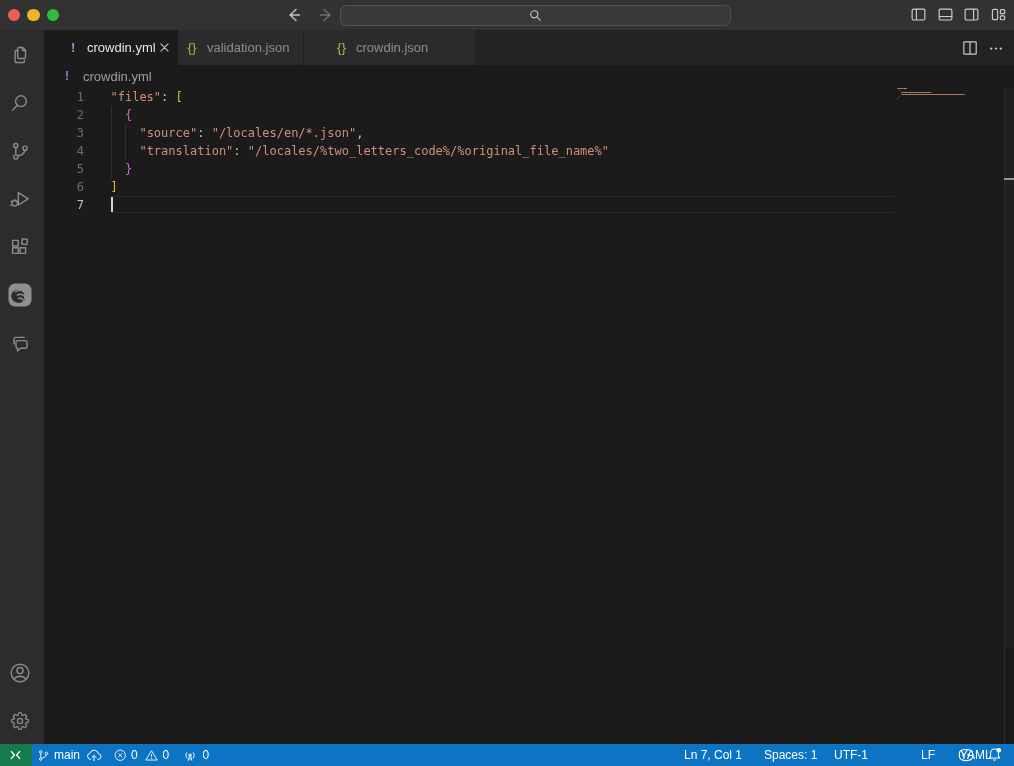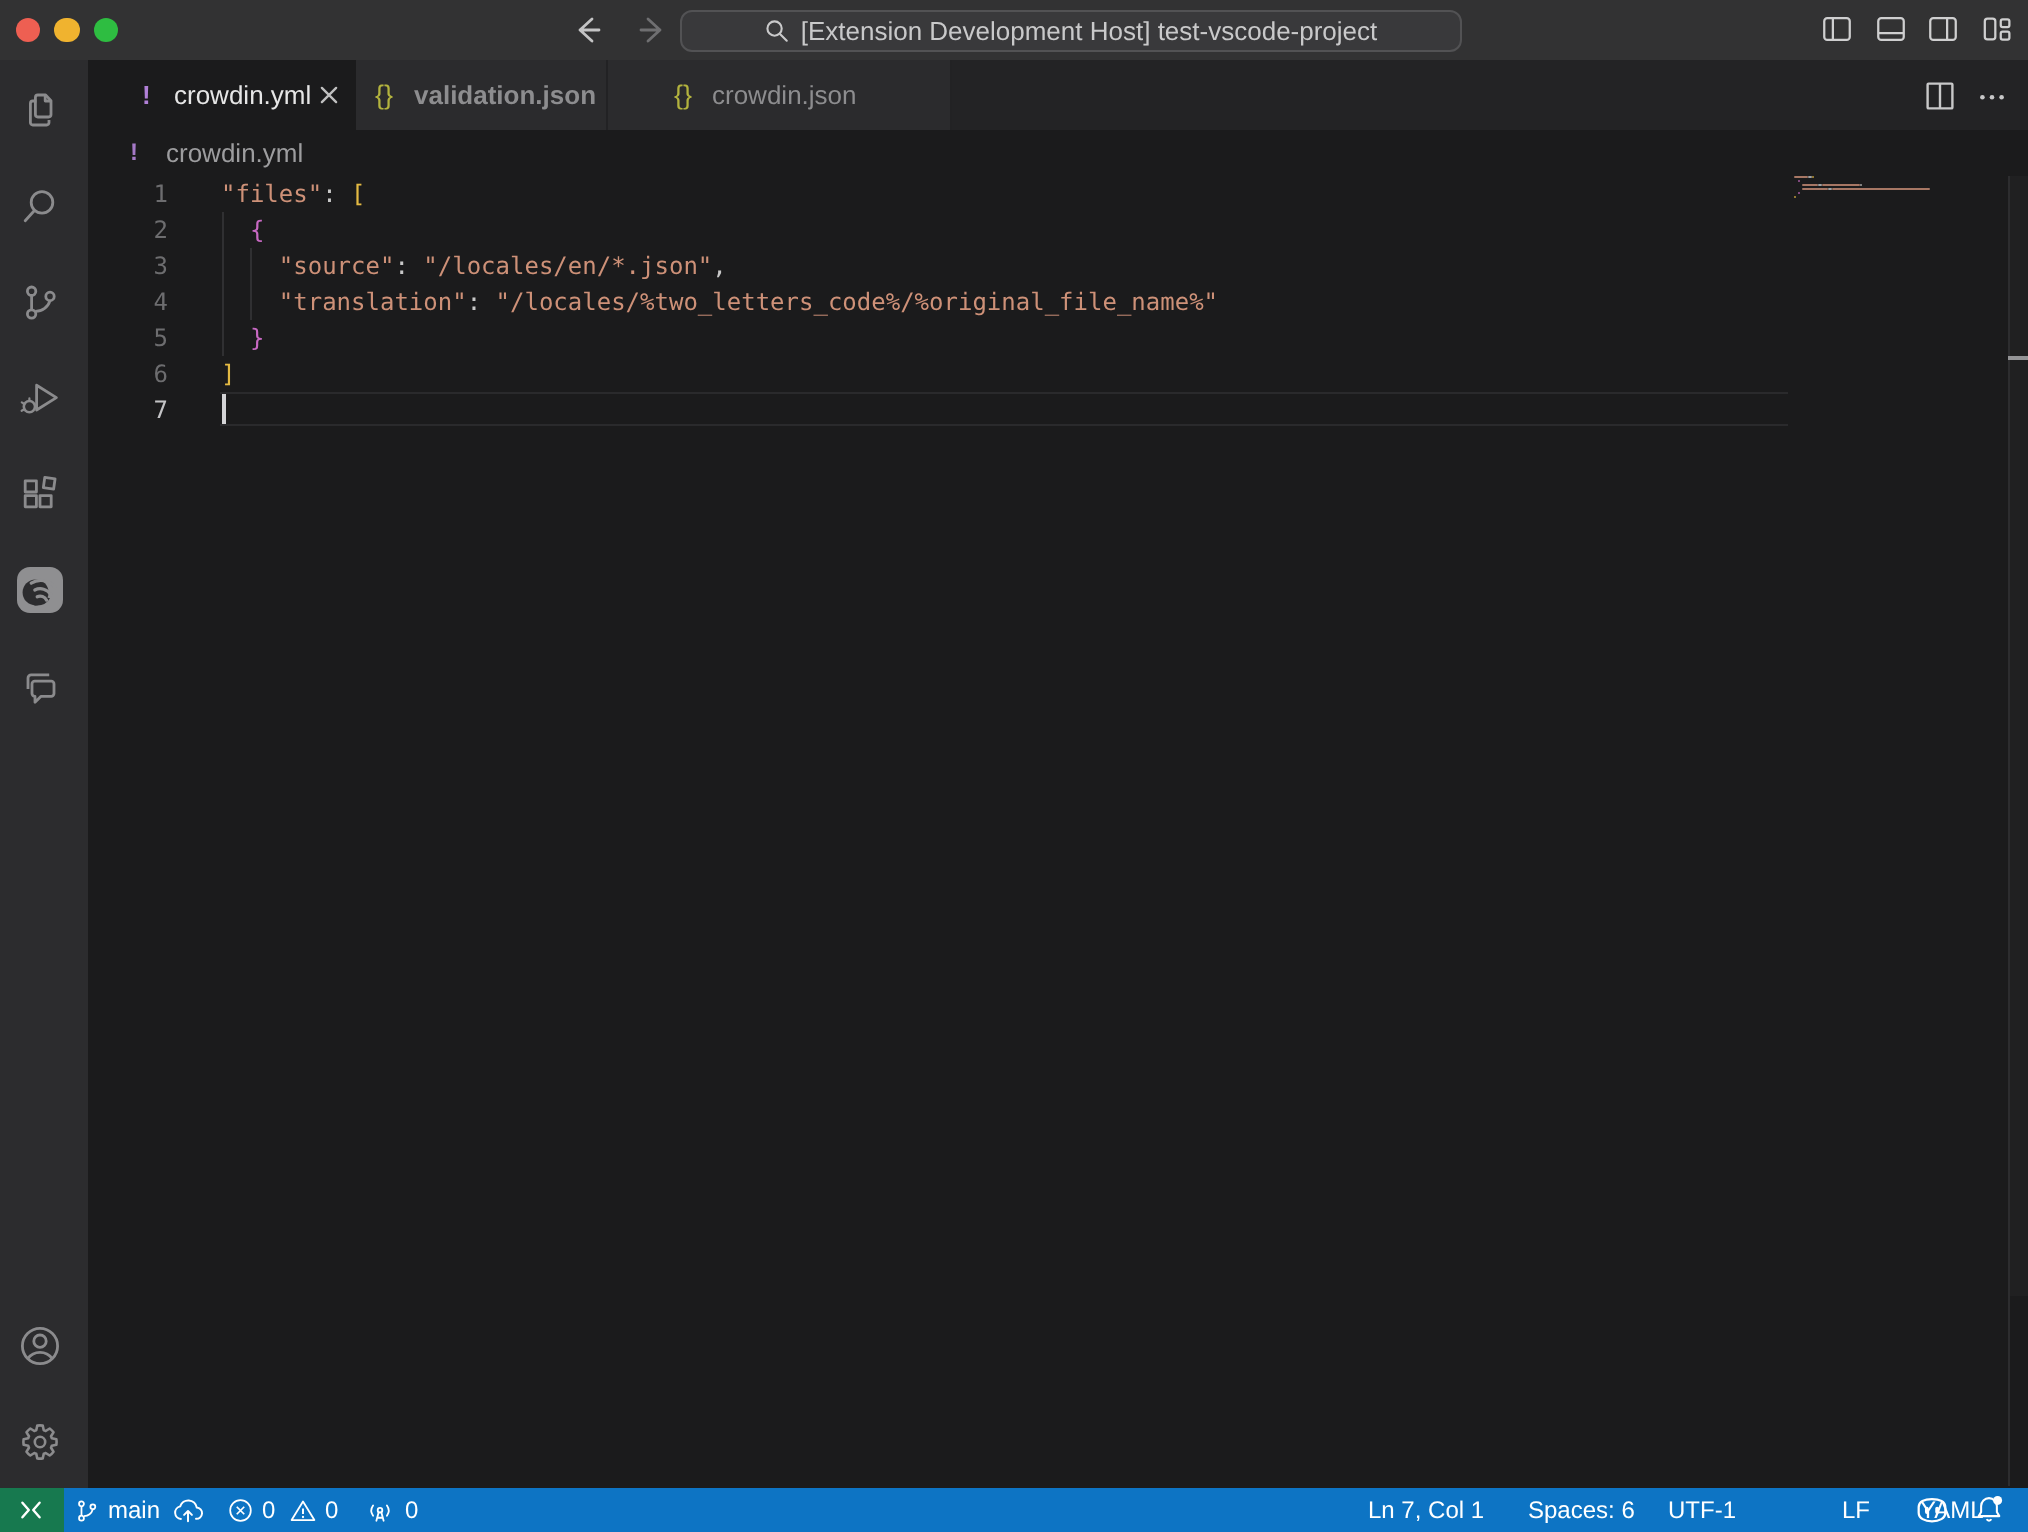--- a/index.html
+++ b/index.html
@@ -39,21 +39,21 @@
   .tab { position:absolute; top:0; height:35px; }
   .tab .ticon { position:absolute; top:0; height:35px; line-height:35px; font-size:13px; font-weight:700; }
   #tab-2 .ticon, #tab-3 .ticon { font-weight:400; font-size:13.5px; }
   .tab .tlabel { position:absolute; top:0; height:35px; line-height:35px; font-size:13px; }
   #tab-1 { left:0; width:133.5px; background:#1b1b1c; }
   #tab-2 { left:133.5px; width:126.5px; background:#2b2b2d; border-right:1px solid #222224;}
   #tab-3 { left:260px; width:172px; background:#2b2b2d; border-right:1px solid #222224;}
   #tab-1 .ticon { left:27px; color:#b180d7; }
   #tab-1 .tlabel { left:43px; color:#e6e6e6; }
   #tab-2 .ticon { left:10px; color:#b3b33e; }
-  #tab-2 .tlabel { left:29.5px; color:#8d8d8f;font-weight:bold; }
+  #tab-2 .tlabel { left:29.5px; color:#8d8d8f; }
   #tab-3 .ticon { left:33px; color:#b3b33e; }
   #tab-3 .tlabel { left:52px; color:#8d8d8f; }
   .tabclose { position:absolute; left:111.5px; top:9px; width:17px; height:17px;
     color:#c0c0c0; font-size:14px; line-height:16px; text-align:center; border-radius:4px; }
   .tabaction { top:9.5px; width:16px; height:16px; }
 
   
   #breadcrumbs { left:44px; top:65px; width:970px; height:23px; background:#1b1b1c; }
   #breadcrumb-icon { position:absolute; left:21px; top:0; height:23px; line-height:23px;
     font-size:12px; font-weight:700; color:#a579c7; }
@@ -102,21 +102,20 @@
     </svg>
     <svg id="nav-fwd" class="abs navarrow" viewBox="0 0 18 18">
       <path d="M6.5 3.5 L12.5 9 L6.5 14.5 M12.5 9 H3" fill="none" stroke="#6f6f71" stroke-width="1.4" stroke-linecap="round" stroke-linejoin="round" transform="translate(1.5,0)"></path>
     </svg>
 
     <div id="command-center" class="abs">
       <svg width="13" height="13" viewBox="0 0 16 16">
         <circle cx="6.5" cy="6.5" r="4.4" fill="none" stroke="#c9c9ca" stroke-width="1.3"></circle>
         <line x1="10" y1="10" x2="14" y2="14" stroke="#c9c9ca" stroke-width="1.3" stroke-linecap="round"></line>
       </svg>
-      <span>[Extension Development Host] test-vscode-project</span>
     </div>
 
     <svg class="abs layouticon" style="left:911px" viewBox="0 0 16 16">
       <rect x="1.2" y="2.2" width="13.6" height="11.6" rx="1.6" fill="none" stroke="#cfcfd0" stroke-width="1.2"></rect>
       <line x1="5.8" y1="2.2" x2="5.8" y2="13.8" stroke="#cfcfd0" stroke-width="1.2"></line>
     </svg>
     <svg class="abs layouticon" style="left:937.5px" viewBox="0 0 16 16">
       <rect x="1.2" y="2.2" width="13.6" height="11.6" rx="1.6" fill="none" stroke="#cfcfd0" stroke-width="1.2"></rect>
       <line x1="1.2" y1="10.2" x2="14.8" y2="10.2" stroke="#cfcfd0" stroke-width="1.2"></line>
     </svg>
@@ -321,21 +320,21 @@
           <path d="M4.3 4.2 a5.3 5.3 0 0 0 0 6.2"></path>
           <path d="M12.7 4.2 a5.3 5.3 0 0 1 0 6.2"></path>
           <circle cx="8.5" cy="7" r="1.4"></circle>
           <path d="M7.7 8.3 L6.3 13.4 M9.3 8.3 l1.4 5.1 M7 11.6 h3"></path>
         </g>
       </svg>
       <span style="position:absolute;left:19.5px">0</span>
     </div>
 
     <div class="sb-item" style="left:684px">Ln 7, Col 1</div>
-    <div class="sb-item" style="left:764px">Spaces: 6</div>
+    <div class="sb-item" style="left:764px">Spaces: 1</div>
     <div class="sb-item" style="left:834px">UTF-1</div>
     <div class="sb-item" style="left:921px">LF</div>
     <div class="sb-item" style="left:960px">YAML</div>
 
     <svg class="sb-icon" style="left:957px;top:3px;position:absolute" width="18" height="16" viewBox="0 0 20 17">
       <path d="M2.6 6.9 C2.6 3.9 5.8 2.4 10 2.4 C14.2 2.4 17.4 3.9 17.4 6.9 L17.4 10 C17.4 13.1 14 14.8 10 14.8 C6 14.8 2.6 13.1 2.6 10 Z" fill="none" stroke="#ffffff" stroke-width="1.25"></path>
       <rect x="6.1" y="6.7" width="2.1" height="4" rx="1.05" fill="#ffffff"></rect>
       <rect x="11.8" y="6.7" width="2.1" height="4" rx="1.05" fill="#ffffff"></rect>
     </svg>
     <svg class="sb-icon" style="left:987px;top:3px;position:absolute" width="15" height="15" viewBox="0 0 16 16">

